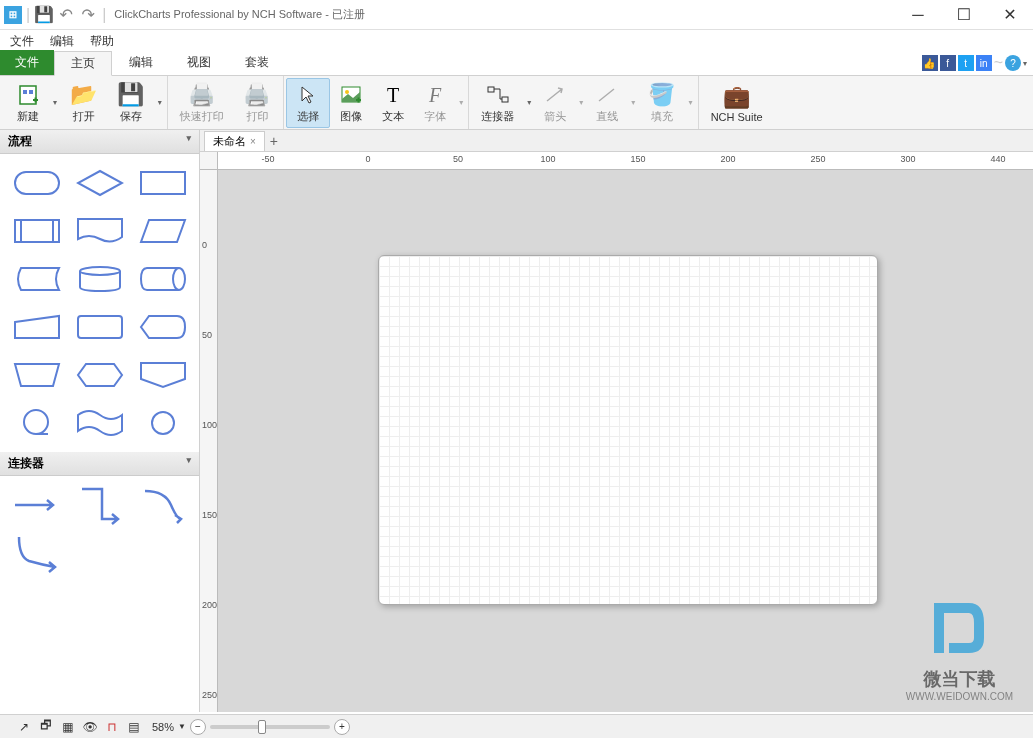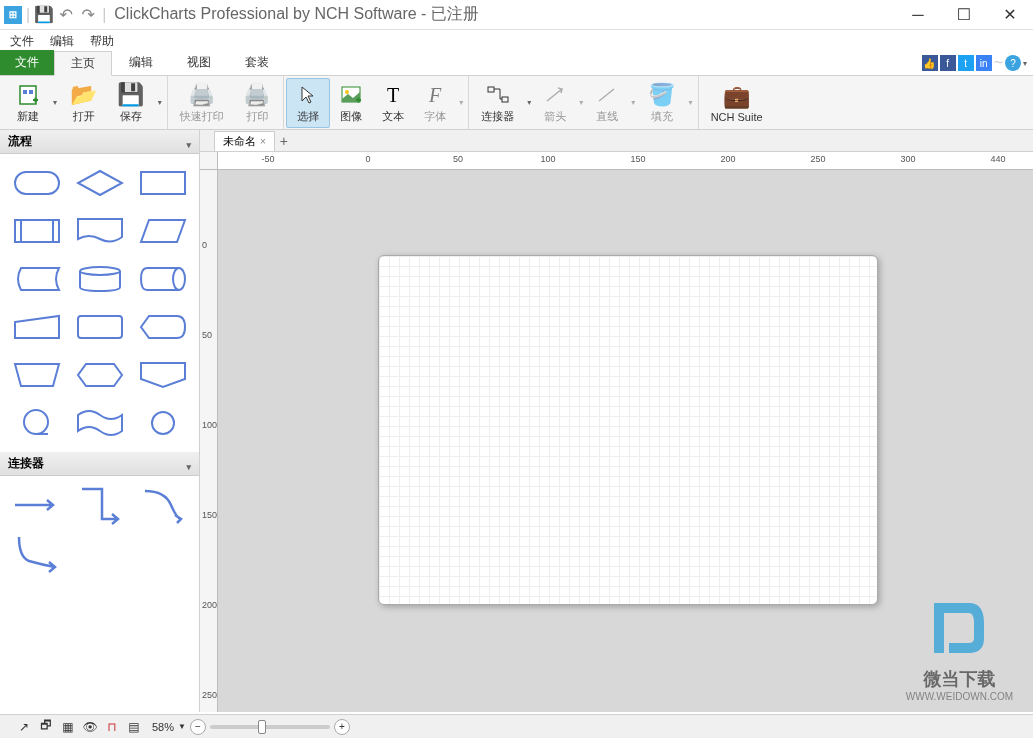--- a/index.html
+++ b/index.html
@@ -3,21 +3,21 @@
 <meta charset="utf-8">
 <style>
 * { box-sizing: border-box; margin: 0; padding: 0; font-family: "Microsoft YaHei", Arial, sans-serif; }
 body { width: 1033px; height: 738px; background: #fff; overflow: hidden; position: relative; }
 
 
 .titlebar { height: 30px; background: #fff; display: flex; align-items: center; border-bottom: 1px solid #e0e0e0; }
 .titlebar-icons { display: flex; align-items: center; gap: 2px; padding-left: 4px; }
 .app-icon { width: 18px; height: 18px; background: #3ba3e0; display: flex; align-items: center; justify-content: center; color: #fff; font-size: 10px; font-weight: bold; }
 .qat-btn { width: 20px; height: 20px; display: flex; align-items: center; justify-content: center; color: #888; cursor: pointer; }
-.titlebar-text { flex: 1; font-size: 16px; color: #666; padding-left: 6px; }
+.titlebar-text { flex: 1; font-size: 11px; color: #666; padding-left: 6px; }
 .win-controls { display: flex; }
 .win-btn { width: 46px; height: 30px; display: flex; align-items: center; justify-content: center; color: #333; cursor: pointer; }
 
 
 .menubar { height: 22px; background: #fff; display: flex; align-items: center; padding-left: 2px; }
 .menu-item { padding: 2px 8px; font-size: 12px; color: #333; cursor: pointer; }
 
 
 .ribbon-tabs { height: 24px; background: #fff; display: flex; align-items: flex-end; border-bottom: 1px solid #d0d0d0; position: relative; }
 .ribbon-tab { padding: 3px 16px; font-size: 12px; color: #333; cursor: pointer; border: 1px solid transparent; }
@@ -31,28 +31,28 @@
 .ribbon-group { display: flex; align-items: center; border-right: 1px solid #d8d8d8; height: 100%; padding: 0 2px; }
 .ribbon-group:last-child { border-right: none; }
 .ribbon-btn { display: flex; flex-direction: column; align-items: center; justify-content: center; padding: 2px 10px; height: 50px; cursor: pointer; border-radius: 2px; }
 .ribbon-btn.selected { background: #cce5f5; border: 1px solid #9ac6e5; }
 .ribbon-btn .icon { font-size: 22px; height: 28px; display: flex; align-items: center; }
 .ribbon-btn .label { font-size: 11px; color: #333; }
 .ribbon-dd { width: 10px; display: flex; align-items: center; justify-content: center; color: #666; font-size: 8px; cursor: pointer; }
 
 
 .tabstrip { height: 22px; background: #f0f0f0; border-bottom: 1px solid #d0d0d0; display: flex; align-items: center; }
-.doc-tab { background: #fff; border: 1px solid #ccc; border-bottom: none; padding: 2px 8px; font-size: 11px; margin-left: 14px; display: flex; align-items: center; gap: 4px; }
+.doc-tab { background: #fff; border: 1px solid #ccc; border-bottom: none; padding: 2px 8px; font-size: 11px; margin-left: 4px; display: flex; align-items: center; gap: 4px; }
 .doc-tab .close { font-size: 10px; color: #888; cursor: pointer; }
 .add-tab { width: 18px; text-align: center; color: #666; cursor: pointer; font-size: 14px; }
 
 
 .main { display: flex; height: 582px; }
 .sidebar { width: 200px; background: #fff; border-right: 1px solid #d0d0d0; overflow-y: auto; }
-.panel-header { background: linear-gradient(#f0f0f0, #e0e0e0); border-bottom: 1px solid #ccc; padding: 3px 8px; font-size: 12px; font-weight: bold; display: flex; justify-content: space-between; align-items: flex-end; cursor: pointer; gap: 16px; }
+.panel-header { background: linear-gradient(#f0f0f0, #e0e0e0); border-bottom: 1px solid #ccc; padding: 3px 8px; font-size: 12px; font-weight: bold; display: flex; justify-content: space-between; align-items: flex-start; cursor: pointer; gap: 16px; }
 .panel-header .chev { font-size: 9px; color: #666; }
 .shape-grid { display: grid; grid-template-columns: repeat(3, 1fr); gap: 6px; padding: 8px; }
 .shape-cell { height: 42px; display: flex; align-items: center; justify-content: center; cursor: pointer; }
 .shape-cell svg { stroke: #5b7fd6; stroke-width: 2; fill: none; }
 
 
 .canvas-area { flex: 1; background: #e8e8e8; position: relative; overflow: hidden; }
 .ruler-h { position: absolute; top: 0; left: 18px; right: 0; height: 18px; background: #ffffff; border-bottom: 1px solid #bbb; }
 .ruler-v { position: absolute; top: 18px; left: 0; bottom: 0; width: 18px; background: #f5f5f5; border-right: 1px solid #bbb; }
 .ruler-corner { position: absolute; top: 0; left: 0; width: 18px; height: 18px; background: #f5f5f5; border-right: 1px solid #bbb; border-bottom: 1px solid #bbb; }

